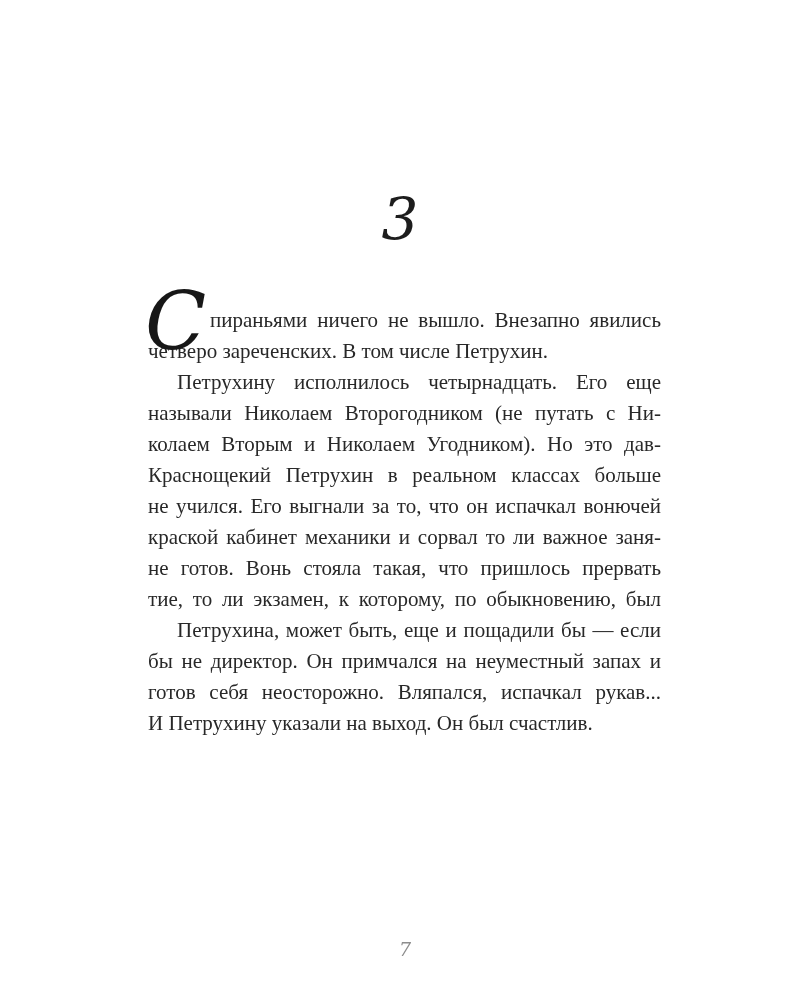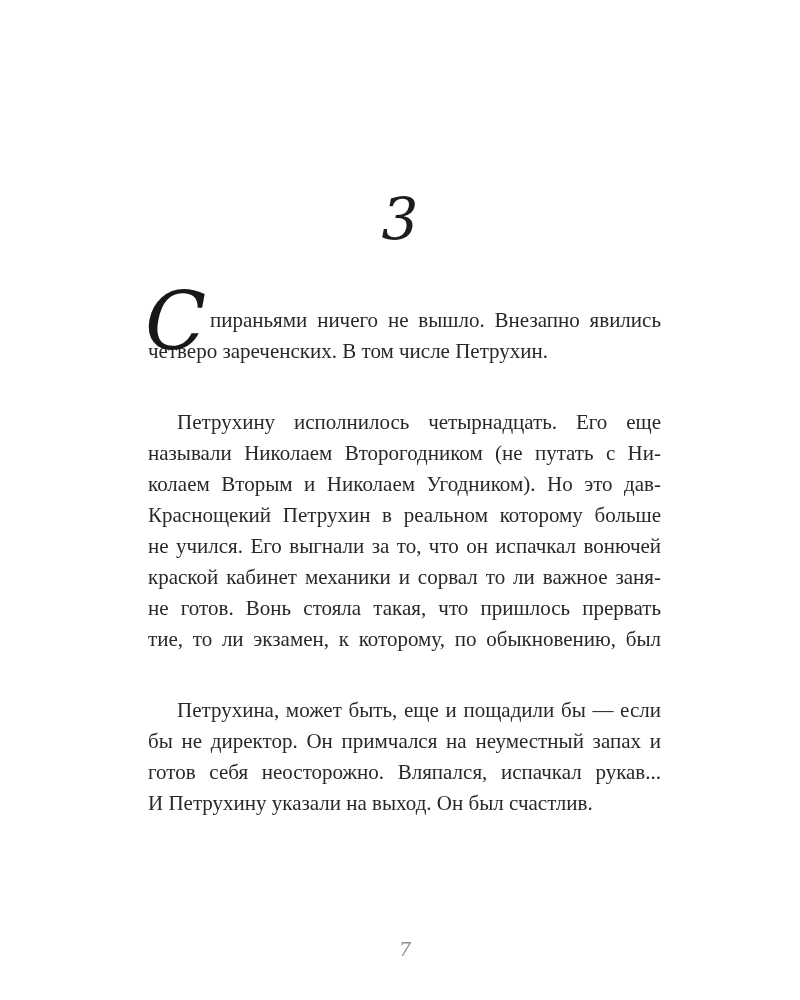--- a/index.html
+++ b/index.html
@@ -43,21 +43,20 @@
     text-align: left;
     white-space: nowrap;
   }
   .line.justify {
     white-space: normal;
     text-align: justify;
     text-align-last: justify;
   }
   .line.indent {
     text-indent: 29px;
-    margin-top: 40px;
   }
   .line.dropcap-line {
     padding-left: 62px;
   }
   .drop-cap {
     position: absolute;
     left: -3px;
     top: -23px;
     font-size: 80px;
     line-height: 1;
@@ -87,21 +86,21 @@
   <div class="text-block">
       <div class="paragraph">
         <div class="line justify dropcap-line">пираньями ничего не вышло. Внезапно явились</div>
         <div class="line">четверо зареченских. В том числе Петрухин.</div>
         <span class="drop-cap">С</span>
       </div>
       <div class="paragraph">
         <div class="line justify indent">Петрухину исполнилось четырнадцать. Его еще</div>
         <div class="line justify">называли Николаем Второгодником (не путать с Ни-</div>
         <div class="line justify">колаем Вторым и Николаем Угодником). Но это дав-</div>
-        <div class="line justify">Краснощекий Петрухин в реальном которому больше</div>
+        <div class="line justify">Краснощекий Петрухин в реальном классах больше</div>
         <div class="line justify">не учился. Его выгнали за то, что он испачкал вонючей</div>
         <div class="line justify">краской кабинет механики и сорвал то ли важное заня-</div>
         <div class="line justify">не готов. Вонь стояла такая, что пришлось прервать</div>
         <div class="line justify">тие, то ли экзамен, к которому, по обыкновению, был</div>
       </div>
       <div class="paragraph">
         <div class="line justify indent">Петрухина, может быть, еще и пощадили бы — если</div>
         <div class="line justify">бы не директор. Он примчался на неуместный запах и</div>
         <div class="line justify">готов себя неосторожно. Вляпался, испачкал рукав...</div>
         <div class="line">И Петрухину указали на выход. Он был счастлив.</div>

